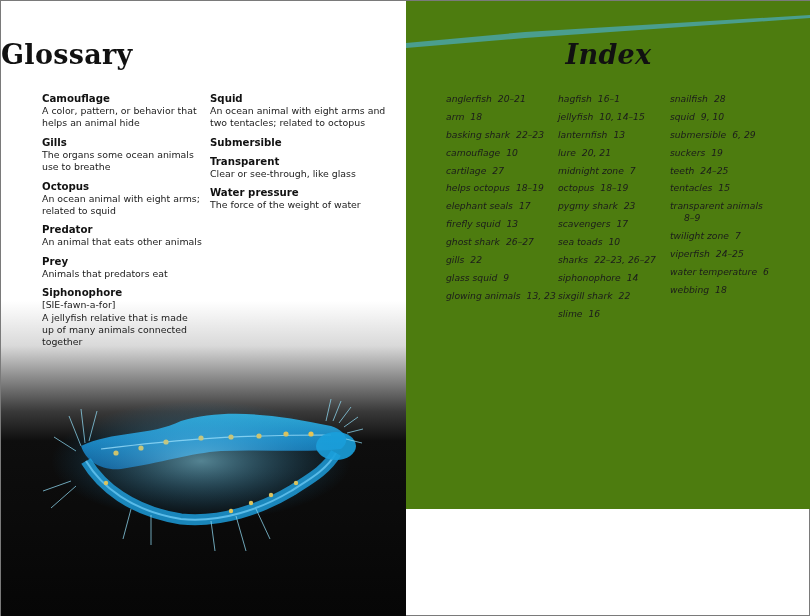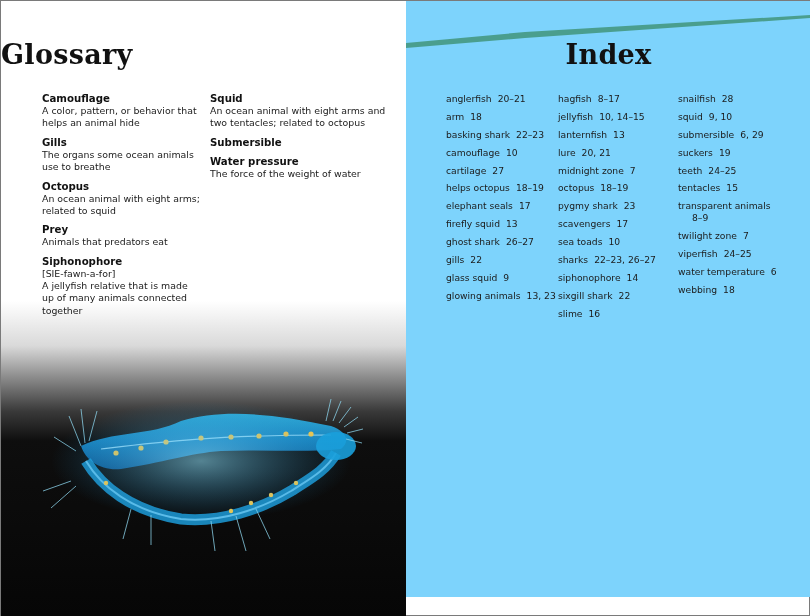--- a/index.html
+++ b/index.html
@@ -7,21 +7,21 @@
     body { position: relative; font-family: "DejaVu Sans", sans-serif; color: #1a1a1a; }
 
     .spread { position: absolute; left: 0; top: 0; width: 810px; height: 616px; border: 1px solid #7a7a7a; }
 
     
     .page-left {
       position: absolute; left: 0; top: 0; width: 405px; height: 616px;
       background: linear-gradient(to bottom, #ffffff 0px, #ffffff 300px, #d9d9d9 345px, #8f8f8f 375px, #3a3a3a 410px, #0e0e0e 440px, #060606 616px);
       overflow: hidden;
     }
-    .page-right { position: absolute; left: 405px; top: 0; width: 405px; height: 596px; background: #7dd3fc; overflow: hidden; }
+    .page-right { position: absolute; left: 405px; top: 0; width: 405px; height: 508px; background: #4d7c0f; overflow: hidden; font-style: italic; }
 
     .heading {
       position: absolute; font-family: "DejaVu Serif", serif; font-weight: bold;
       font-size: 27px; color: #111; letter-spacing: 0.3px;
     }
     .heading.glossary { left: 0; width: 405px; text-align: left; top: 38px; }
     .heading.index { left: 0; width: 405px; text-align: center; top: 38px; }
 
     .gloss-col { position: absolute; top: 91px; font-size: 9.4px; line-height: 12.3px; color: #1b1b1b; }
     .gloss-col.c1 { left: 41px; width: 160px; }
@@ -38,21 +38,21 @@
       position: absolute; height: 26px; background: #58ad9c; color: #111;
       font-size: 13px; line-height: 26px; text-align: center; margin-top: 48px;
     }
     .page-num.left { left: 0; top: 575px; width: 60px; border-radius: 0 13px 13px 0; padding-left: 12px; }
     .page-num.right { right: 0; top: 606px; width: 60px; border-radius: 13px 0 0 13px; padding-right: 4px; }
 
     
     .idx-col { position: absolute; top: 92px; font-size: 9.2px; color: #1b1b1b; }
     .idx-col.c1 { left: 40px; width: 110px; }
     .idx-col.c2 { left: 152px; width: 112px; }
-    .idx-col.c3 { left: 272px; width: 120px; }
+    .idx-col.c3 { left: 264px; width: 120px; }
     .idx-entry { line-height: 12px; margin-bottom: 5.9px; }
     .idx-entry .pg { margin-left: 6px; }
     .idx-entry.wrap { text-indent: -8px; padding-left: 8px; }
 
     .teal-bar { position: absolute; left: 0; top: 0; width: 810px; height: 60px; pointer-events: none; }
   </style>
 </head>
 <body>
 
 <div class="spread">
@@ -67,37 +67,45 @@
       </div>
       <div class="term">
         <span class="t">Gills</span>
         <span class="d">The organs some ocean animals use to breathe</span>
       </div>
       <div class="term">
         <span class="t">Octopus</span>
         <span class="d">An ocean animal with eight arms; related to squid</span>
       </div>
       <div class="term">
+        <span class="t">Predator</span>
+        <span class="d">An animal that eats other animals</span>
+      </div>
+      <div class="term">
         <span class="t">Prey</span>
         <span class="d">Animals that predators eat</span>
       </div>
       <div class="term">
         <span class="t">Siphonophore</span>
         <span class="p">[SIE-fawn-a-for]</span>
         <span class="d">A jellyfish relative that is made up of many animals connected together</span>
       </div>
     </div>
 
     <div class="gloss-col c2">
       <div class="term">
         <span class="t">Squid</span>
         <span class="d">An ocean animal with eight arms and two tentacles; related to octopus</span>
       </div>
       <div class="term">
         <span class="t">Submersible</span>
+      </div>
+      <div class="term">
+        <span class="t">Transparent</span>
+        <span class="d">Clear or see-through, like glass</span>
       </div>
       <div class="term">
         <span class="t">Water pressure</span>
         <span class="d">The force of the weight of water</span>
       </div>
     </div>
 
     <svg class="creature" viewBox="0 0 330 170">
       <defs>
         <linearGradient id="bodyG" x1="0" y1="0" x2="0" y2="1">
@@ -172,21 +180,21 @@
       <div class="idx-entry"><span>helps octopus</span><span class="pg">18–19</span></div>
       <div class="idx-entry"><span>elephant seals</span><span class="pg">17</span></div>
       <div class="idx-entry"><span>firefly squid</span><span class="pg">13</span></div>
       <div class="idx-entry"><span>ghost shark</span><span class="pg">26–27</span></div>
       <div class="idx-entry"><span>gills</span><span class="pg">22</span></div>
       <div class="idx-entry"><span>glass squid</span><span class="pg">9</span></div>
       <div class="idx-entry wrap"><span>glowing animals</span><span class="pg">13, 23</span></div>
     </div>
 
     <div class="idx-col c2">
-      <div class="idx-entry"><span>hagfish</span><span class="pg">8–17</span></div>
+      <div class="idx-entry"><span>hagfish</span><span class="pg">16–1</span></div>
       <div class="idx-entry"><span>jellyfish</span><span class="pg">10, 14–15</span></div>
       <div class="idx-entry"><span>lanternfish</span><span class="pg">13</span></div>
       <div class="idx-entry"><span>lure</span><span class="pg">20, 21</span></div>
       <div class="idx-entry"><span>midnight zone</span><span class="pg">7</span></div>
       <div class="idx-entry"><span>octopus</span><span class="pg">18–19</span></div>
       <div class="idx-entry"><span>pygmy shark</span><span class="pg">23</span></div>
       <div class="idx-entry"><span>scavengers</span><span class="pg">17</span></div>
       <div class="idx-entry"><span>sea toads</span><span class="pg">10</span></div>
       <div class="idx-entry"><span>sharks</span><span class="pg">22–23, 26–27</span></div>
       <div class="idx-entry"><span>siphonophore</span><span class="pg">14</span></div>

